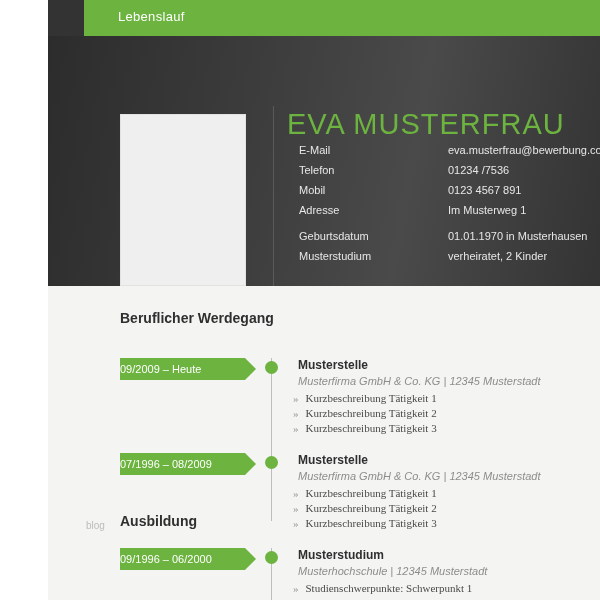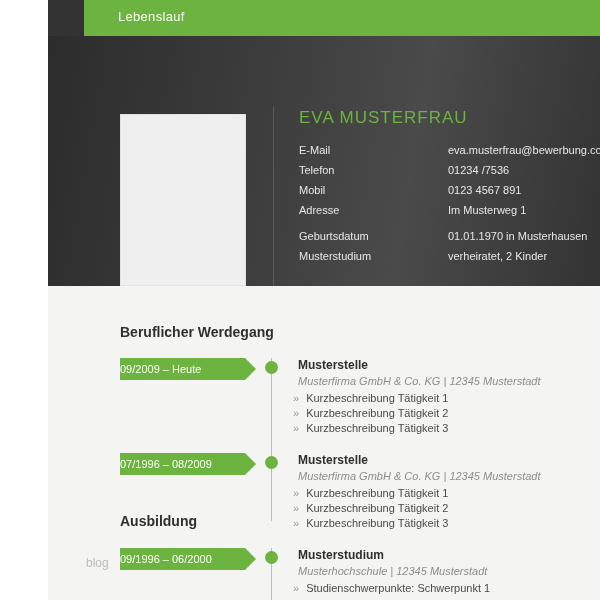--- a/index.html
+++ b/index.html
@@ -67,24 +67,24 @@
   .header-divider {
     position: absolute;
     left: 225px;
     top: 70px;
     width: 1px;
     height: 185px;
     background: #5a5a5a;
   }
   .name {
     position: absolute;
-    left: 251px;
+    left: 239px;
     top: 72px;
     color: #6cb33f;
-    font-size: 17px;
+    font-size: 29px;
     letter-spacing: 1px;
   }
   .contact {
     position: absolute;
     left: 251px;
     top: 108px;
     width: 330px;
   }
   .contact-row {
     display: flex;
@@ -109,21 +109,21 @@
     background: #f4f4f2;
     height: 314px;
   }
   .section-title {
     position: absolute;
     left: 72px;
     color: #2f2f2f;
     font-size: 14px;
     font-weight: bold;
   }
-  #title-career { top: 38px; }
+  #title-career { top: 24px; }
   #title-education { top: 227px; }
 
   
   .timeline-line {
     position: absolute;
     left: 223px;
     width: 1px;
     background: #bdbdbd;
   }
 
@@ -186,32 +186,33 @@
     top: 34px;
     margin: 0;
     padding: 0;
     list-style: none;
   }
   .bullets li {
     color: #4a4a4a;
     font-size: 11px;
     margin-bottom: 3px;
     white-space: nowrap;
+    font-family: Liberation Serif, serif;
   }
   .bullets li .chev {
     color: #9a9a9a;
     margin-right: 7px;
   }
 
   .blog-mark {
     position: absolute;
     left: 38px;
-    top: 556px;
+    top: 520px;
     color: #bcbcbc;
-    font-size: 12px;
+    font-size: 10px;
   }
 </style>
 </head>
 <body>
 
 <div class="page">
 
   <div class="topbar">
     <div class="left-dark"></div>
     <div class="title">Lebenslauf</div>

